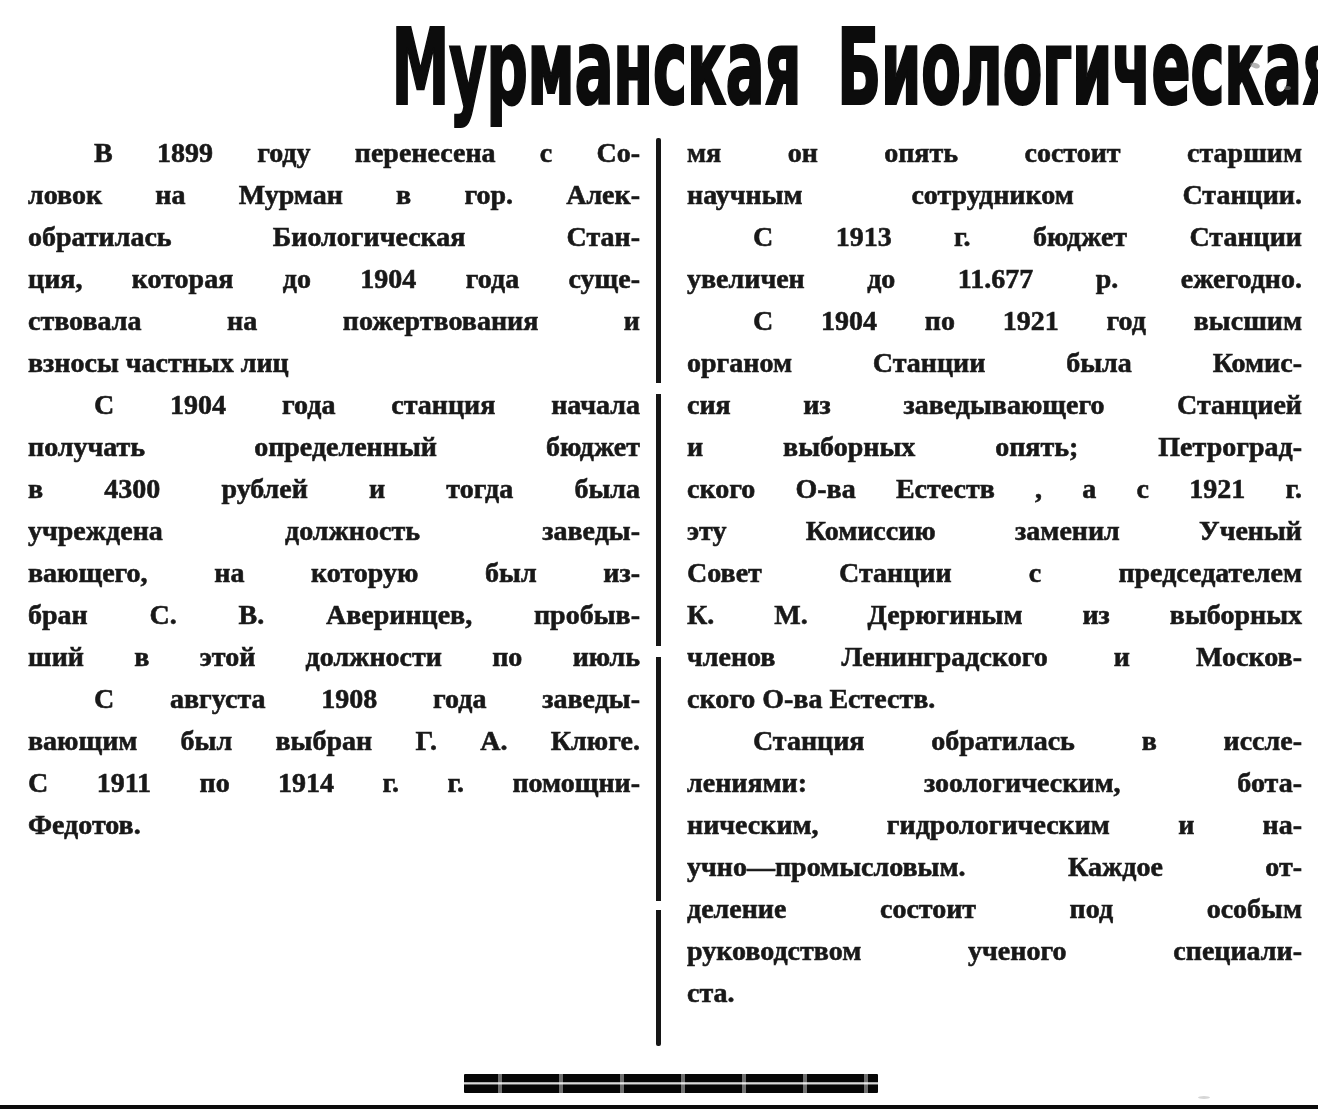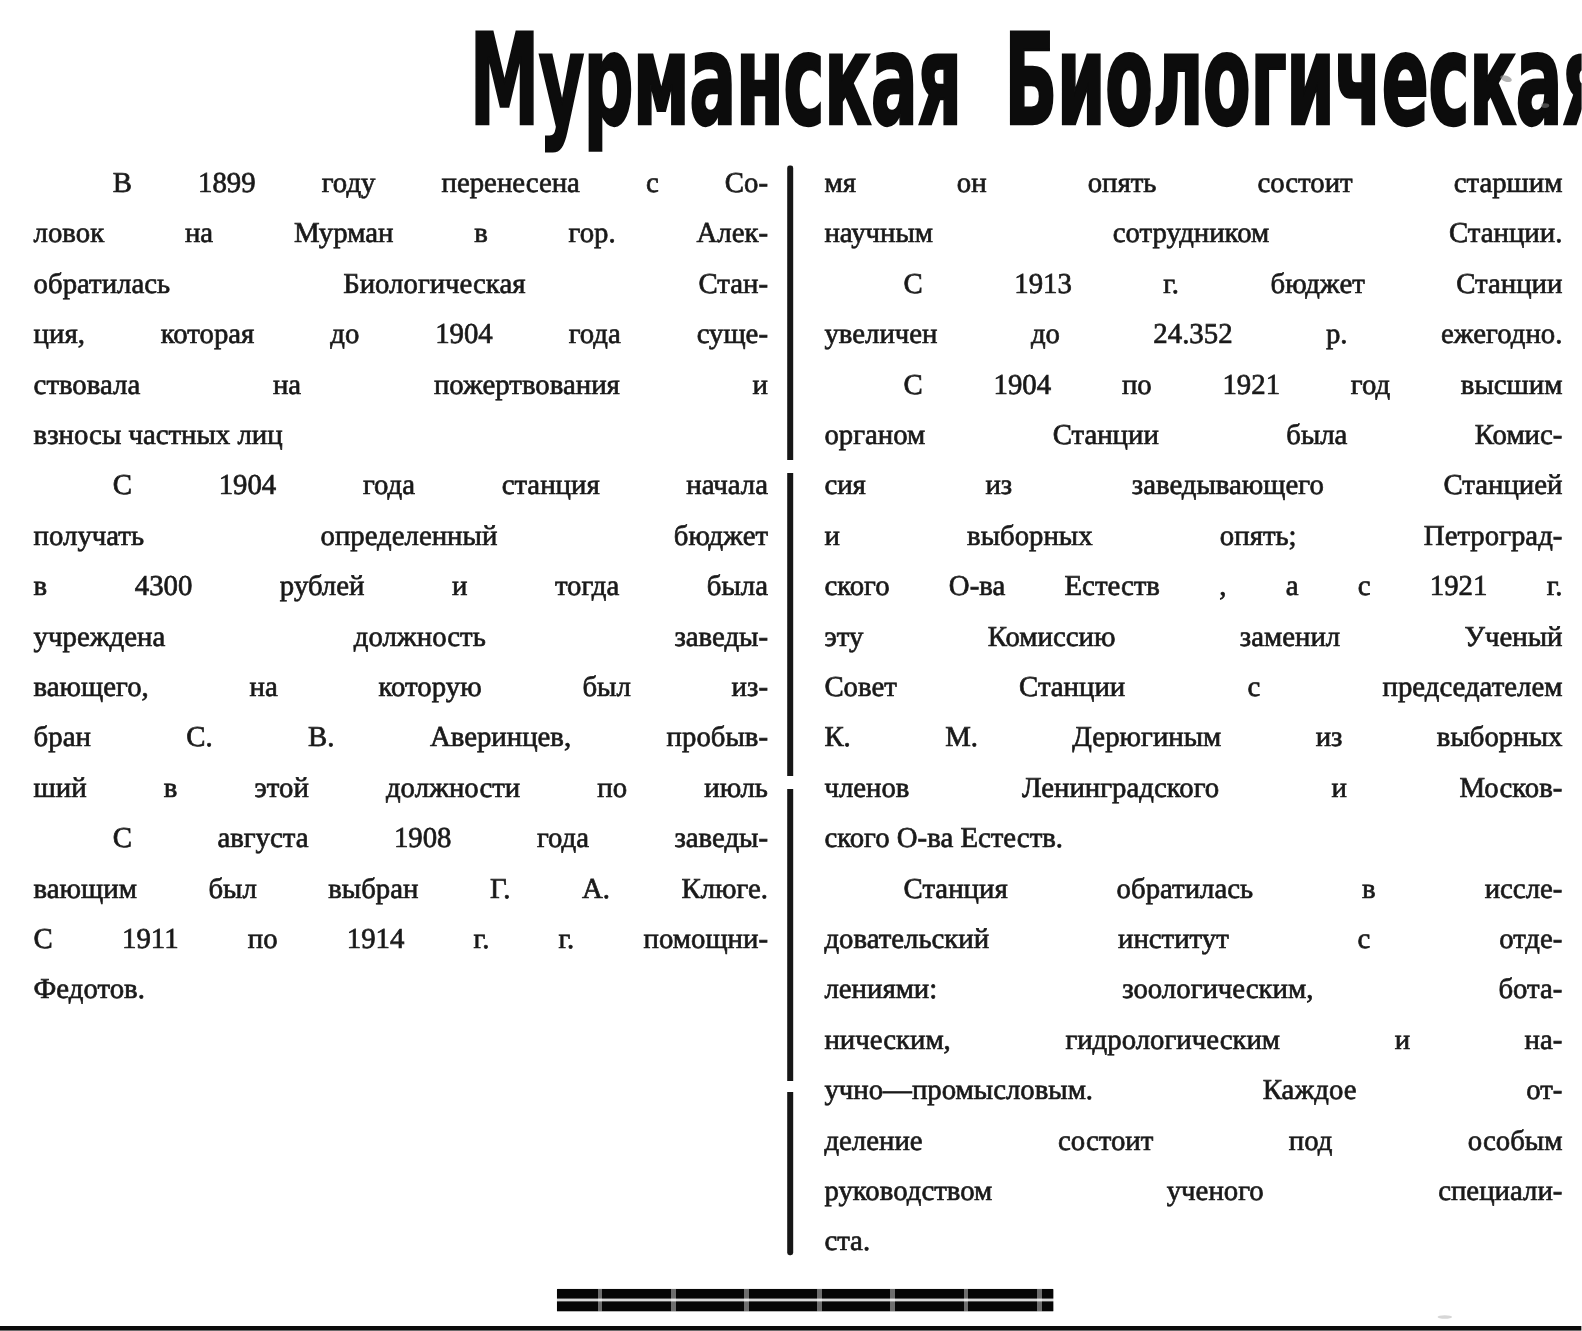--- a/index.html
+++ b/index.html
@@ -25,22 +25,22 @@
     color:#0c0c0c;
     -webkit-text-stroke:2px #0c0c0c;
   }
   
   .columns{position:absolute;top:132px;left:0;width:1318px;}
   .col{position:absolute;top:0;}
   .col-left{left:28px;width:612px;}
   .col-right{left:687px;width:615px;}
   .para{margin:0;padding:0;}
   .line{
-    font-size:24px;line-height:42px;height:42px;
-    font-weight:normal;
+    font-size:28px;line-height:42px;height:42px;
+    font-weight:bold;
     color:#181818;
     -webkit-text-stroke:0.6px #1f1f1f;
     text-align:justify;
     text-align-last:justify;
     -moz-text-align-last:justify;
     overflow:visible;white-space:nowrap;
   }
   .line.indent{text-indent:66px;}
   .line.end{text-align-last:left;-moz-text-align-last:left;}
   
@@ -105,37 +105,36 @@
           <div class="line end">Федотов.</div>
         </div>
       </div>
     <div class="col col-right">
         <div class="para">
           <div class="line">мя он опять состоит старшим</div>
           <div class="line">научным сотрудником Станции.</div>
         </div>
         <div class="para">
           <div class="line indent">С 1913 г. бюджет Станции</div>
-          <div class="line">увеличен до 24.352 р. ежегодно.</div>
+          <div class="line">увеличен до 11.677 р. ежегодно.</div>
         </div>
         <div class="para">
           <div class="line indent">С 1904 по 1921 год высшим</div>
           <div class="line">органом Станции была Комис-</div>
           <div class="line">сия из заведывающего Станцией</div>
           <div class="line">и выборных опять; Петроград-</div>
           <div class="line">ского О-ва Естеств , а с 1921 г.</div>
           <div class="line">эту Комиссию заменил Ученый</div>
           <div class="line">Совет Станции с председателем</div>
           <div class="line">К. М. Дерюгиным из выборных</div>
           <div class="line">членов Ленинградского и Москов-</div>
           <div class="line end">ского О-ва Естеств.</div>
         </div>
         <div class="para">
           <div class="line indent">Станция обратилась в иссле-</div>
-          <div class="line">довательский институт с отде-</div>
           <div class="line">лениями: зоологическим, бота-</div>
           <div class="line">ническим, гидрологическим и на-</div>
           <div class="line">учно—промысловым. Каждое от-</div>
           <div class="line">деление состоит под особым</div>
           <div class="line">руководством ученого специали-</div>
           <div class="line end">ста.</div>
         </div>
       </div>
   </div>
 

